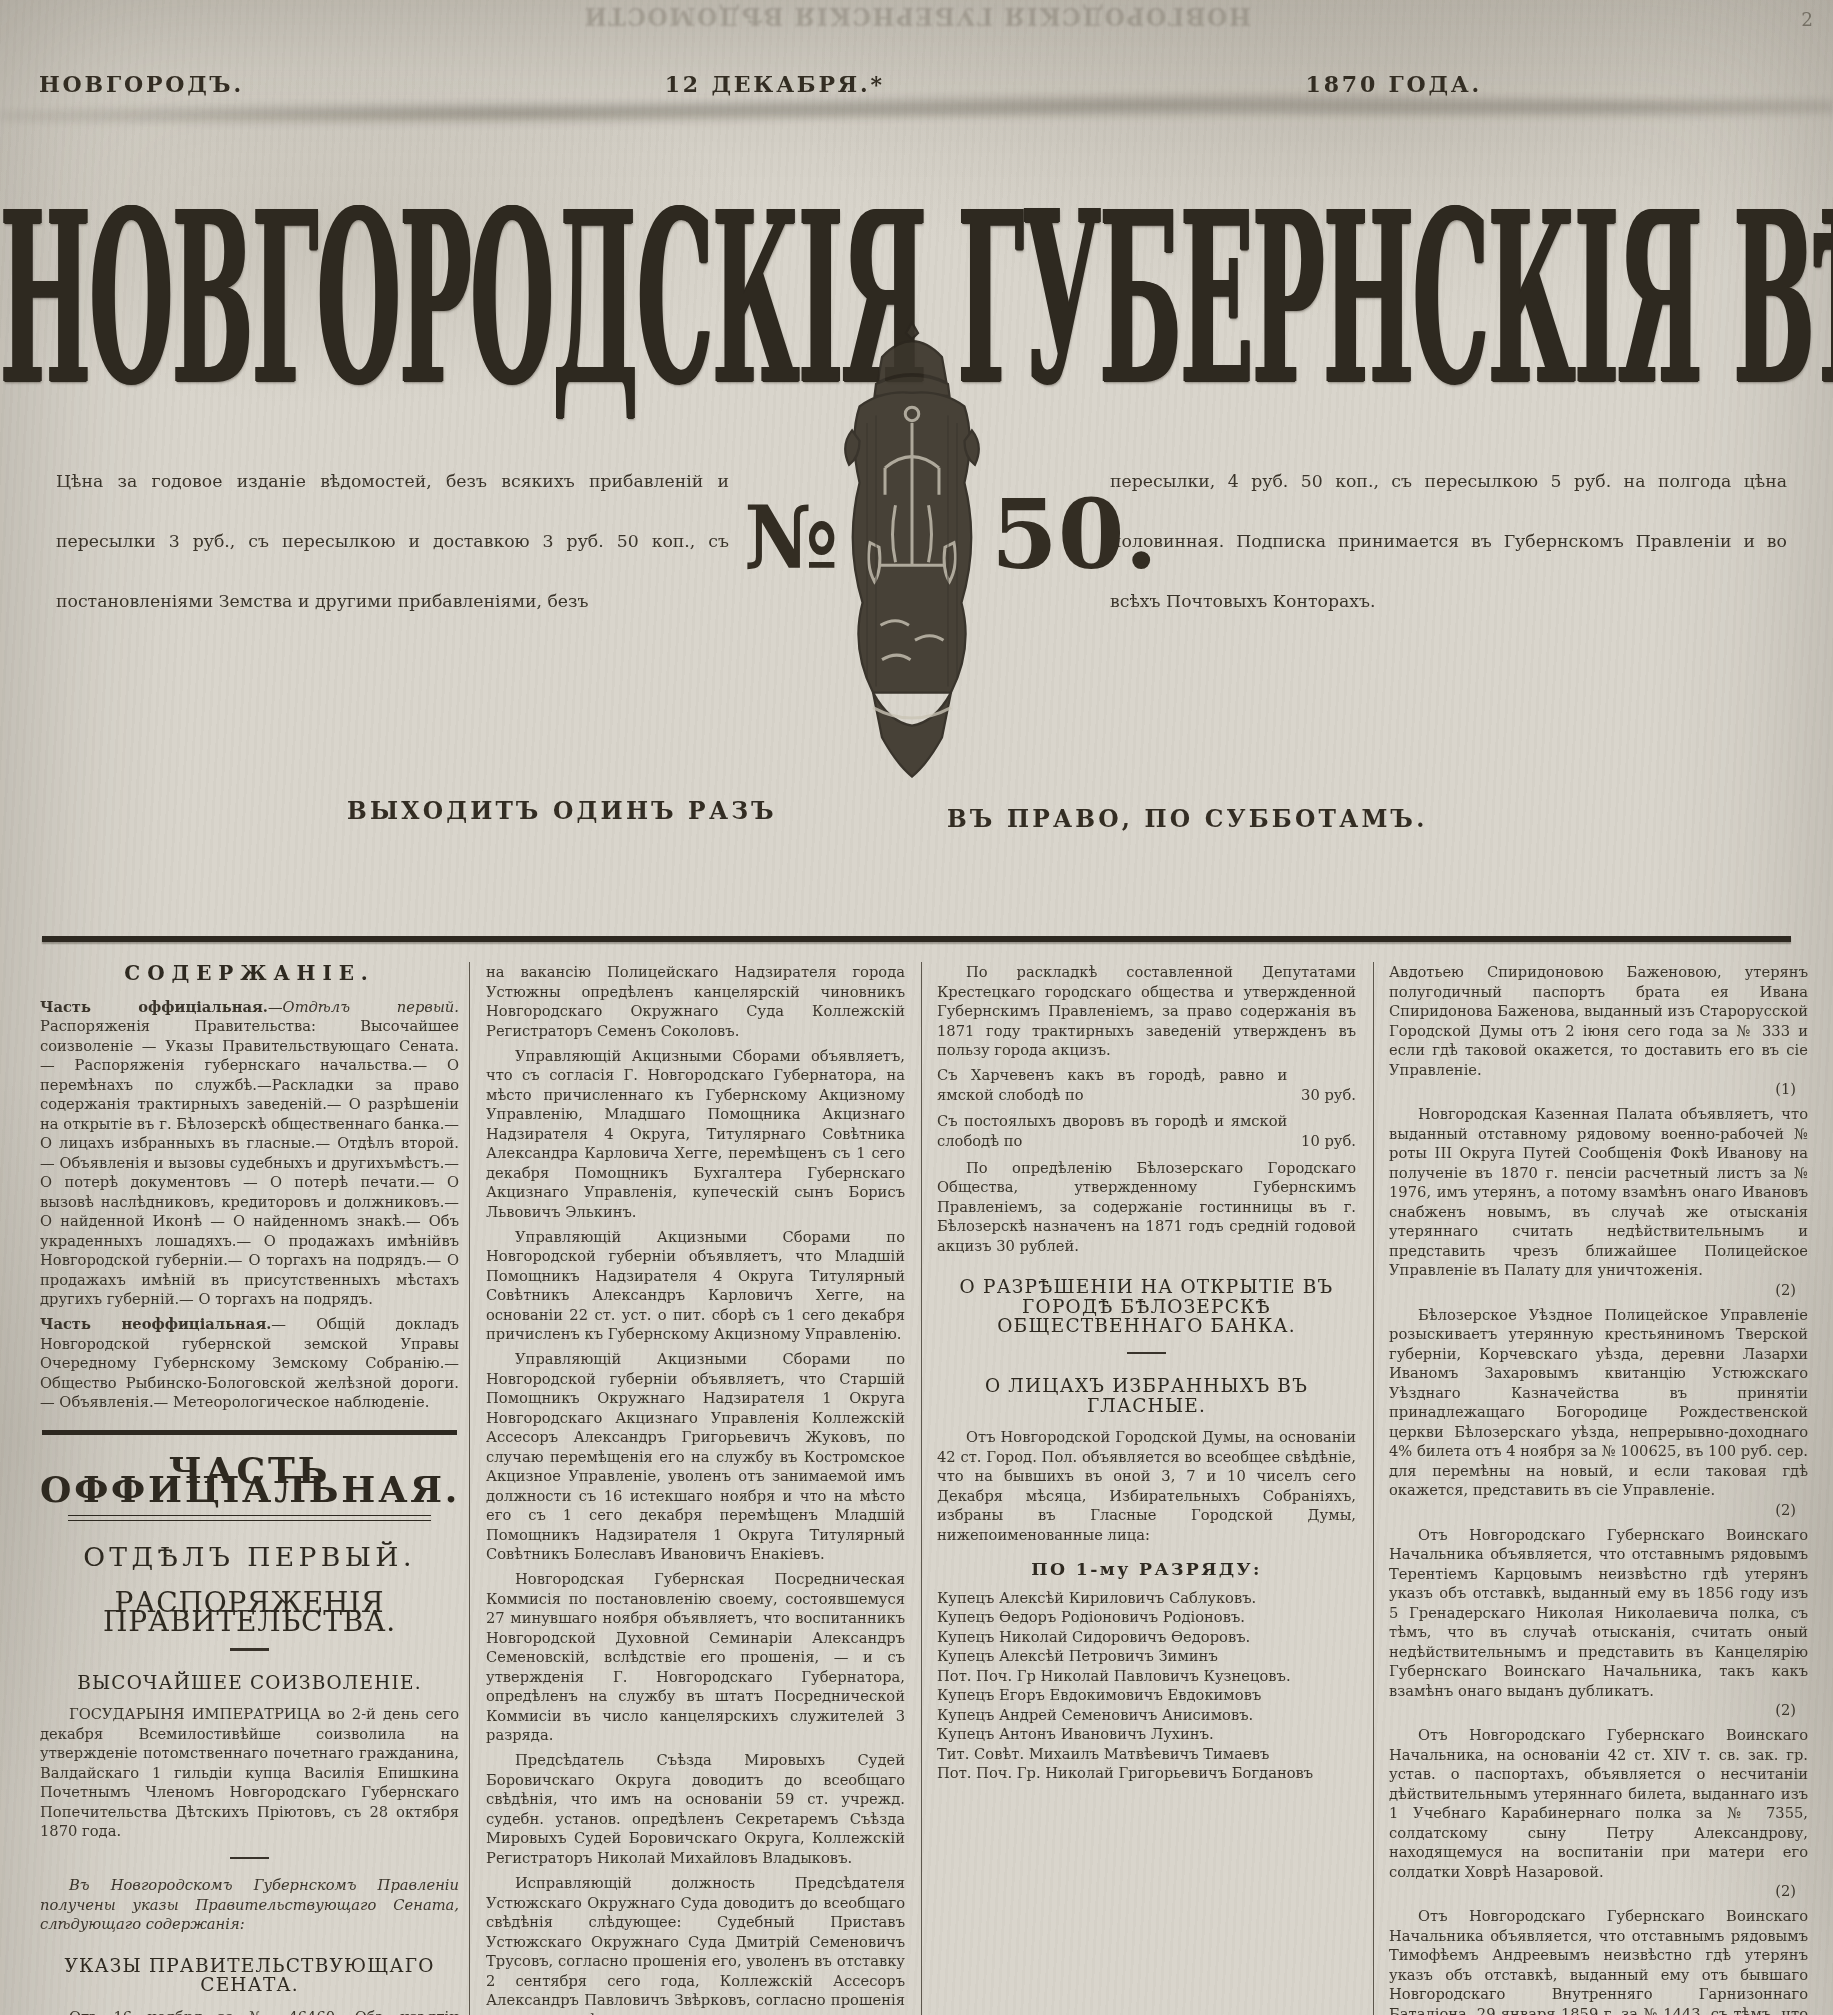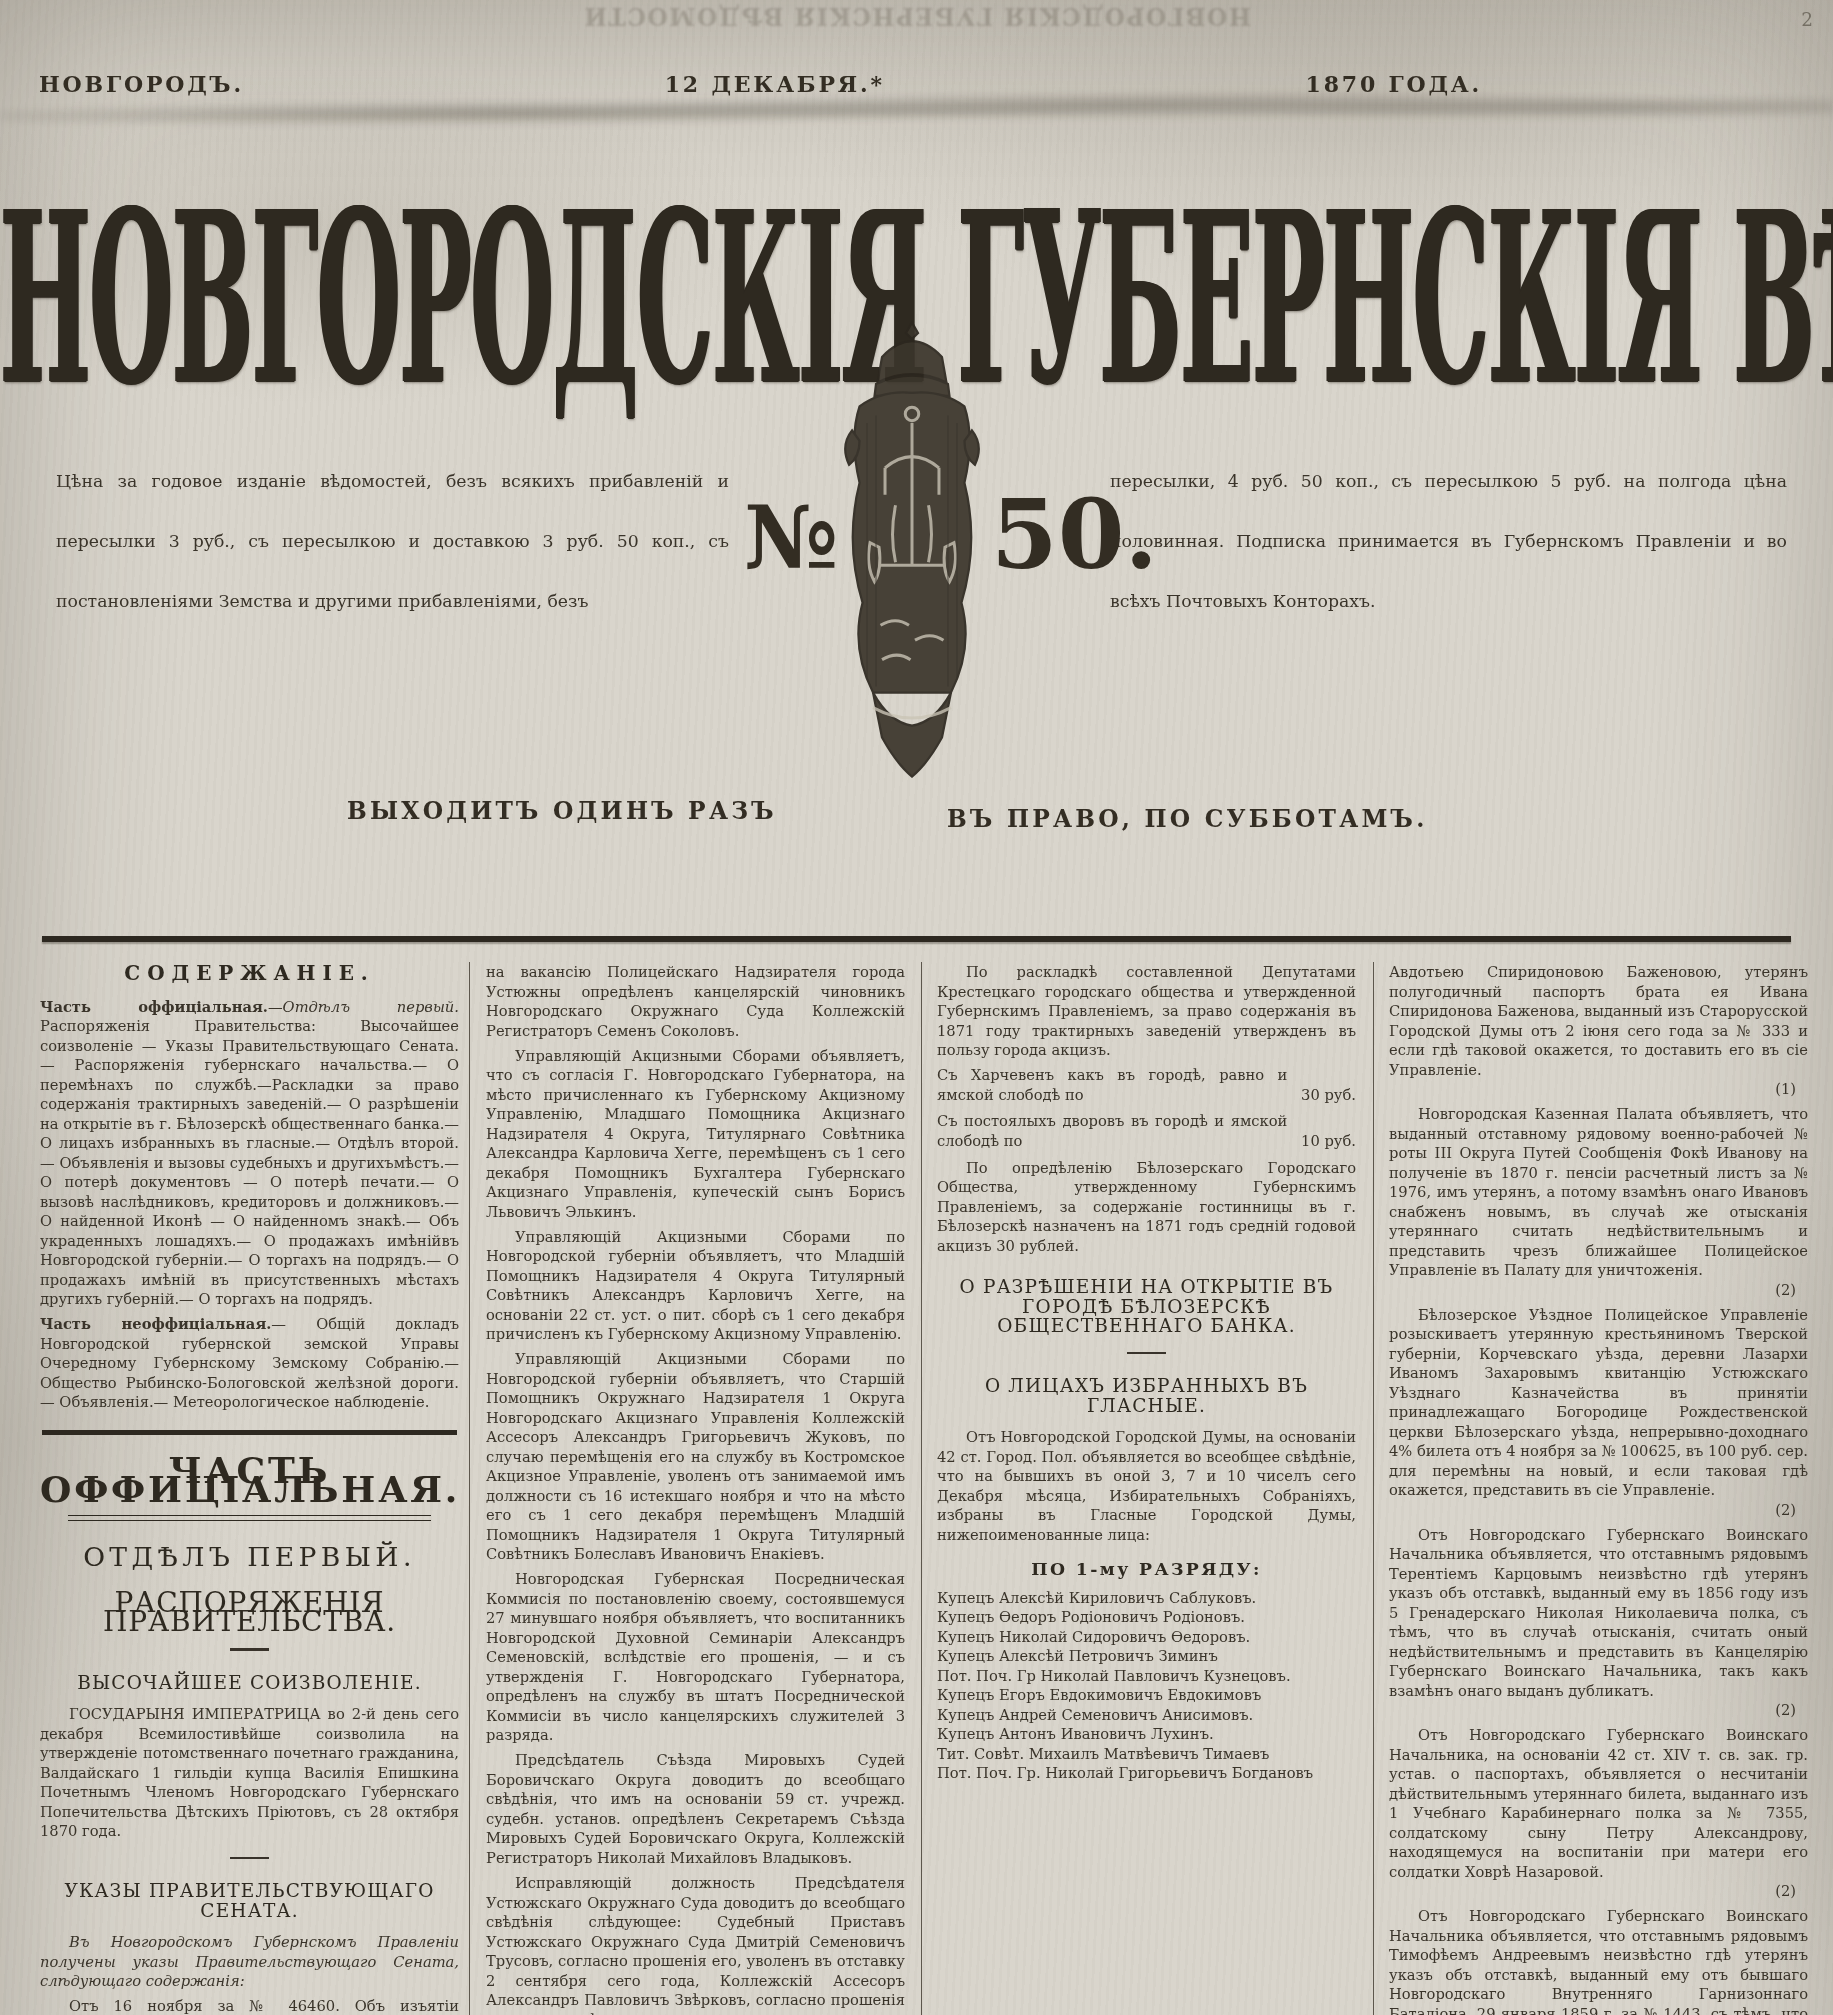--- a/index.html
+++ b/index.html
@@ -143,22 +143,22 @@
       <div class="b pn"><span class="lead">Часть неоффиціальная.</span><span>— Общій докладъ Новгородской губернской земской Управы Очередному Губернскому Земскому Собранію.— Общество Рыбинско-Бологовской желѣзной дороги.— Объявленія.— Метеорологическое наблюденіе.</span></div>
       <div class="b rulet"></div>
       <div class="b hbig"><span>ЧАСТЬ ОФФИЦІАЛЬНАЯ.</span></div>
       <div class="b ruled"></div>
       <div class="b hmed"><span>ОТДѢЛЪ ПЕРВЫЙ.</span></div>
       <div class="b hcap"><span>РАСПОРЯЖЕНІЯ ПРАВИТЕЛЬСТВА.</span></div>
       <div class="b dashline"></div>
       <div class="b hsm"><span>ВЫСОЧАЙШЕЕ СОИЗВОЛЕНІЕ.</span></div>
       <div class="b p"><span>ГОСУДАРЫНЯ ИМПЕРАТРИЦА во 2-й день сего декабря Всемилостивѣйше соизволила на утвержденіе потомственнаго почетнаго гражданина, Валдайскаго 1 гильдіи купца Василія Епишкина Почетнымъ Членомъ Новгородскаго Губернскаго Попечительства Дѣтскихъ Пріютовъ, съ 28 октября 1870 года.</span></div>
       <div class="b dashline"></div>
+      <div class="b pi"><span>Въ Новгородскомъ Губернскомъ Правленіи получены указы Правительствующаго Сената, слѣдующаго содержанія:</span></div>
       <div class="b hsm"><span>УКАЗЫ ПРАВИТЕЛЬСТВУЮЩАГО СЕНАТА.</span></div>
-      <div class="b pi"><span>Въ Новгородскомъ Губернскомъ Правленіи получены указы Правительствующаго Сената, слѣдующаго содержанія:</span></div>
       <div class="b p"><span>Отъ 16 ноября за № 46460. Объ изъятіи Генералъ-Адъютанта Князя Радзивилла отъ дѣйствія указа 10 декабря 1865 г.</span></div>
     </div>
   <div class="col col2">
       <div class="b pn"><span>на вакансію Полицейскаго Надзирателя города Устюжны опредѣленъ канцелярскій чиновникъ Новгородскаго Окружнаго Суда Коллежскій Регистраторъ Семенъ Соколовъ.</span></div>
       <div class="b p"><span>Управляющій Акцизными Сборами объявляетъ, что съ согласія Г. Новгородскаго Губернатора, на мѣсто причисленнаго къ Губернскому Акцизному Управленію, Младшаго Помощника Акцизнаго Надзирателя 4 Округа, Титулярнаго Совѣтника Александра Карловича Хегге, перемѣщенъ съ 1 сего декабря Помощникъ Бухгалтера Губернскаго Акцизнаго Управленія, купеческій сынъ Борисъ Львовичъ Элькинъ.</span></div>
       <div class="b p"><span>Управляющій Акцизными Сборами по Новгородской губерніи объявляетъ, что Младшій Помощникъ Надзирателя 4 Округа Титулярный Совѣтникъ Александръ Карловичъ Хегге, на основаніи 22 ст. уст. о пит. сборѣ съ 1 сего декабря причисленъ къ Губернскому Акцизному Управленію.</span></div>
       <div class="b p"><span>Управляющій Акцизными Сборами по Новгородской губерніи объявляетъ, что Старшій Помощникъ Окружнаго Надзирателя 1 Округа Новгородскаго Акцизнаго Управленія Коллежскій Ассесоръ Александръ Григорьевичъ Жуковъ, по случаю перемѣщенія его на службу въ Костромское Акцизное Управленіе, уволенъ отъ занимаемой имъ должности съ 16 истекшаго ноября и что на мѣсто его съ 1 сего декабря перемѣщенъ Младшій Помощникъ Надзирателя 1 Округа Титулярный Совѣтникъ Болеславъ Ивановичъ Енакіевъ.</span></div>
       <div class="b p"><span>Новгородская Губернская Посредническая Коммисія по постановленію своему, состоявшемуся 27 минувшаго ноября объявляетъ, что воспитанникъ Новгородской Духовной Семинаріи Александръ Семеновскій, вслѣдствіе его прошенія, — и съ утвержденія Г. Новгородскаго Губернатора, опредѣленъ на службу въ штатъ Посреднической Коммисіи въ число канцелярскихъ служителей 3 разряда.</span></div>
       <div class="b p"><span>Предсѣдатель Съѣзда Мировыхъ Судей Боровичскаго Округа доводитъ до всеобщаго свѣдѣнія, что имъ на основаніи 59 ст. учрежд. судебн. установ. опредѣленъ Секретаремъ Съѣзда Мировыхъ Судей Боровичскаго Округа, Коллежскій Регистраторъ Николай Михайловъ Владыковъ.</span></div>
       <div class="b p"><span>Исправляющій должность Предсѣдателя Устюжскаго Окружнаго Суда доводитъ до всеобщаго свѣдѣнія слѣдующее: Судебный Приставъ Устюжскаго Окружнаго Суда Дмитрій Семеновичъ Трусовъ, согласно прошенія его, уволенъ въ отставку 2 сентября сего года, Коллежскій Ассесоръ Александръ Павловичъ Звѣрковъ, согласно прошенія его, опредѣленъ исправляющимъ должность Помощника Секретаря 11 сентября сего года, отставной Артиллеріи Штабсъ-Капитанъ Константинъ Николаевичъ Веселаго, согласно прошенія его, опредѣленъ исправляющимъ должность Судебнаго Пристава по Устюжскому уѣзду 2 октября сего года, Секретарь Окружнаго Суда Титулярный Совѣтникъ Ефимъ Ивановичъ Троицкій, согласно прошенія его 8 октября сего года уволенъ въ отставку, Судебный Приставъ Устюжскаго Окружнаго Суда Михаилъ Константиновичъ Голдобинъ, согласно прошенія его, 19 октября сего года уволенъ въ отставку, Губернскій Секретарь Алексѣй Григорьевичъ Тихомировъ, согласно прошенія его, опредѣленъ исправляющимъ должность Судебнаго Пристава при Окружномъ Судѣ, Губернскій Секретарь Александръ Матвѣевичъ Мардарьевъ, согласно прошенія его, 24 октября сего года опредѣленъ исправляющимъ должность Секретаря, исправляющій должность Судебнаго Пристава по Весьегонскому уѣзду Платонъ Васильевичъ Ропончичъ 23 ноября сего года утвержденъ въ означенной должности и согласно его желанія переведенъ изъ г. Весьегонска въ г. Тихвинъ, отставной Капитанъ Иванъ Григорьевичъ Бередниковъ, согласно прошенія его, 23 ноября сего года опредѣленъ исправляющимъ должность Судебнаго Пристава по Весьегонскому уѣзду, исправляющій должность Секретаря Губернскій Секретарь Александръ Матвѣевичъ Мардарьевъ и исправляющій должность Помощника Секретаря Коллежскій Ассесоръ Александръ Павловичъ Звѣрковъ 23 ноября сего года утверждены въ означенныхъ должностяхъ.</span></div>

